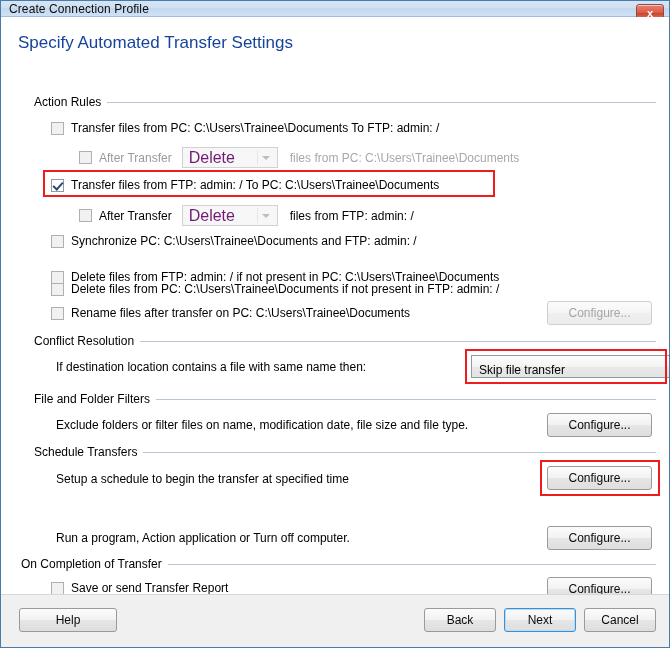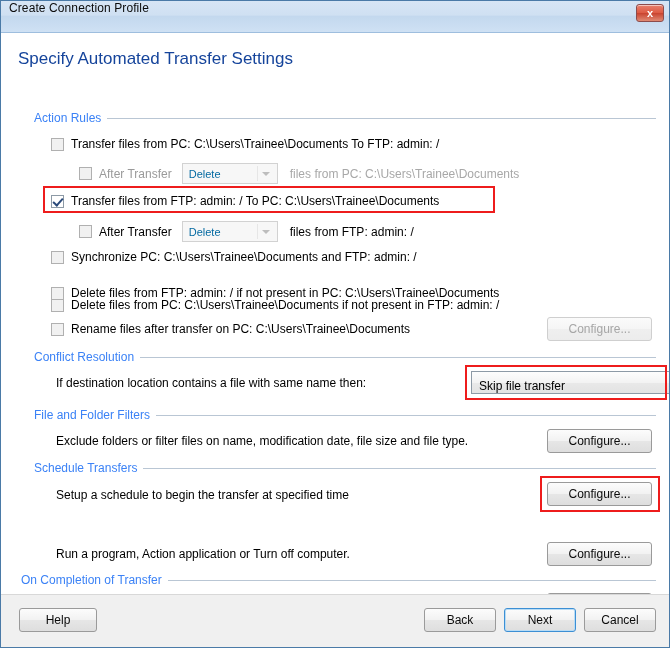--- a/index.html
+++ b/index.html
@@ -17,25 +17,26 @@
     position: relative;
     width: 670px; height: 648px;
     box-sizing: border-box;
     border: 1px solid #4a7aa7;
     background: #ffffff;
     overflow: hidden;
   }
   
   .titlebar {
     position: relative;
-    height: 32px;
+    height: 16px;
     box-sizing: border-box;
     background: linear-gradient(to bottom, #d6e5f5 0%, #cfe0f2 45%, #c3d8ee 50%, #cfe1f4 100%);
     border-bottom: 1px solid #9ebede;
     display: flex;
+    align-items: center;
   }
   .titlebar-text {
     padding-left: 8px;
     font-size: 12px;
     color: #0b0b0b;
     letter-spacing: 0.1px;
   }
   .close-btn {
     position: absolute;
     right: 5px; top: 3px;
@@ -66,21 +67,21 @@
     color: #15449b;
     font-family: "Liberation Sans", sans-serif;
     white-space: nowrap;
   }
   
   .group-label {
     position: absolute;
     display: flex;
     align-items: center;
     font-size: 12px;
-    color: #3b82f6;
+    color: #000000;
     white-space: nowrap;
   }
   .group-label .txt { padding-right: 6px; }
   .group-label .rule {
     height: 1px;
     background: #b9c6d4;
     flex: 1 1 auto;
   }
   
   .row {
@@ -124,22 +125,22 @@
     box-sizing: border-box;
     border: 1px solid #d2d2d2;
     background: #f7f7f7;
     display: flex; align-items: center;
     position: relative;
     margin-left: 10px;
     flex: 0 0 auto;
   }
   .combo-dis .v {
     padding-left: 6px;
-    color: #0369a1;
-    font-size: 11px;
+    color: #701a75;
+    font-size: 16px;
   }
   .combo-dis .arr {
     position: absolute; right: 7px; top: 50%;
     margin-top: -2px;
     width: 0; height: 0;
     border-left: 4px solid transparent;
     border-right: 4px solid transparent;
     border-top: 4px solid #bdbdbd;
   }
   .combo-dis::before {
@@ -327,19 +328,19 @@
     </div>
     <div class="row" style="left:50px; top:564px;">
       <span class="cb"></span>
       <span class="cb-label">Save or send Transfer Report</span>
     </div>
     <div class="btn" style="left:546px; top:560px; width:105px;">Configure...</div>
 
   </div>
 
   <div class="footer">
-    <div class="btn" style="left:18px; top:13px; width:78px;">Help</div>
+    <div class="btn" style="left:18px; top:13px; width:98px;">Help</div>
     <div class="btn" style="left:423px; top:13px; width:72px;">Back</div>
     <div class="btn default" style="left:503px; top:13px; width:72px;">Next</div>
     <div class="btn" style="left:583px; top:13px; width:72px;">Cancel</div>
   </div>
 
 </div>
 
 </body></html>

